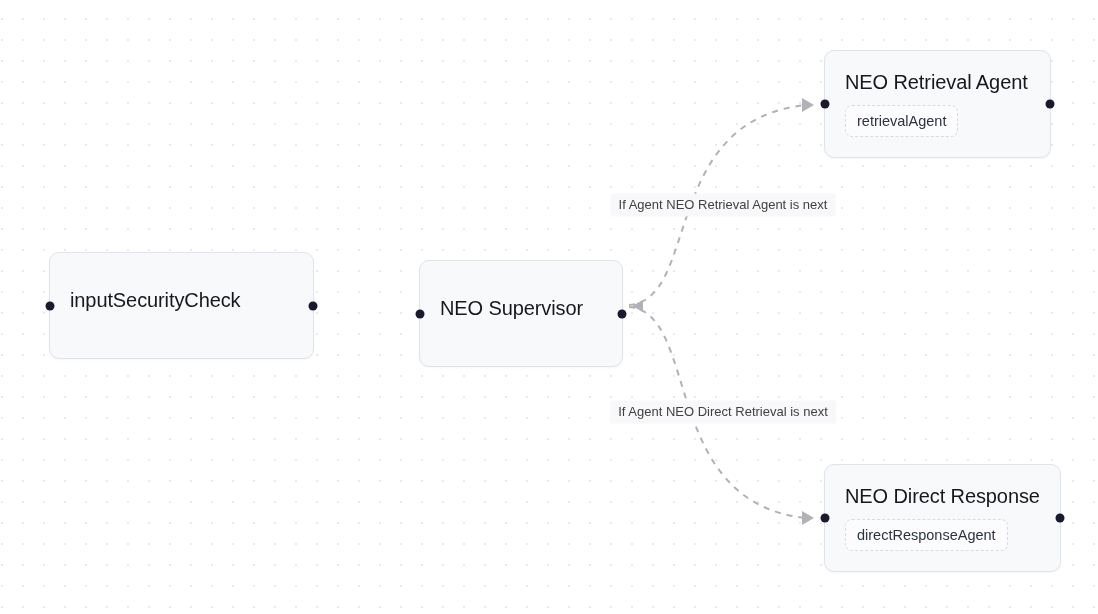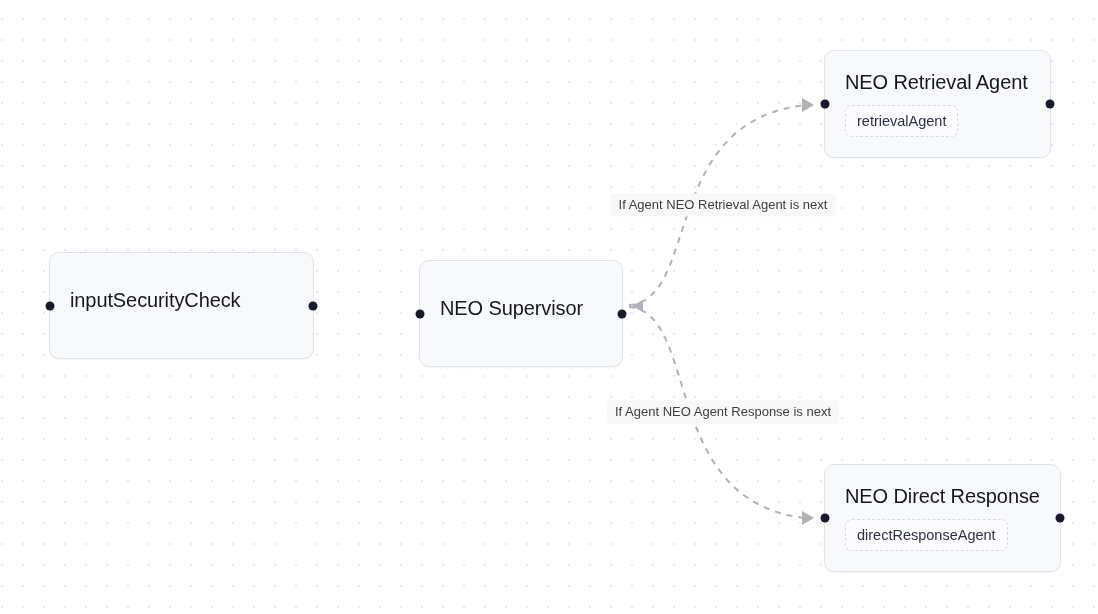--- a/index.html
+++ b/index.html
@@ -120,21 +120,21 @@
     <path class="edge-path" d="M 629,305 C 700,300 660,120 806,105"></path>
     <path class="edge-path" d="M 629,307 C 700,312 660,503 806,518"></path>
 
     <polygon class="edge-arrow" points="802,98 814,105 802,112"></polygon>
     <polygon class="edge-arrow" points="802,511 814,518 802,525"></polygon>
     <polygon class="edge-arrow" points="643,300 632,306 643,312"></polygon>
   </svg>
 
   <div class="edge-label" style="left:723px; top:205px;">If Agent NEO Retrieval Agent is next</div>
 
-  <div class="edge-label" style="left:723px; top:412px;">If Agent NEO Agent Response is next</div>
+  <div class="edge-label" style="left:723px; top:412px;">If Agent NEO Direct Retrieval is next</div>
 
   <div class="node" style="left:49px; top:252px; width:265px; height:107px;">
     <div class="node-title">inputSecurityCheck</div>
     <div class="handle handle-left"></div>
     <div class="handle handle-right"></div>
   </div>
 
   <div class="node" style="left:419px; top:252px; width:204px; height:107px;margin-top:8px;">
     <div class="node-title">NEO Supervisor</div>
     <div class="handle handle-left"></div>

